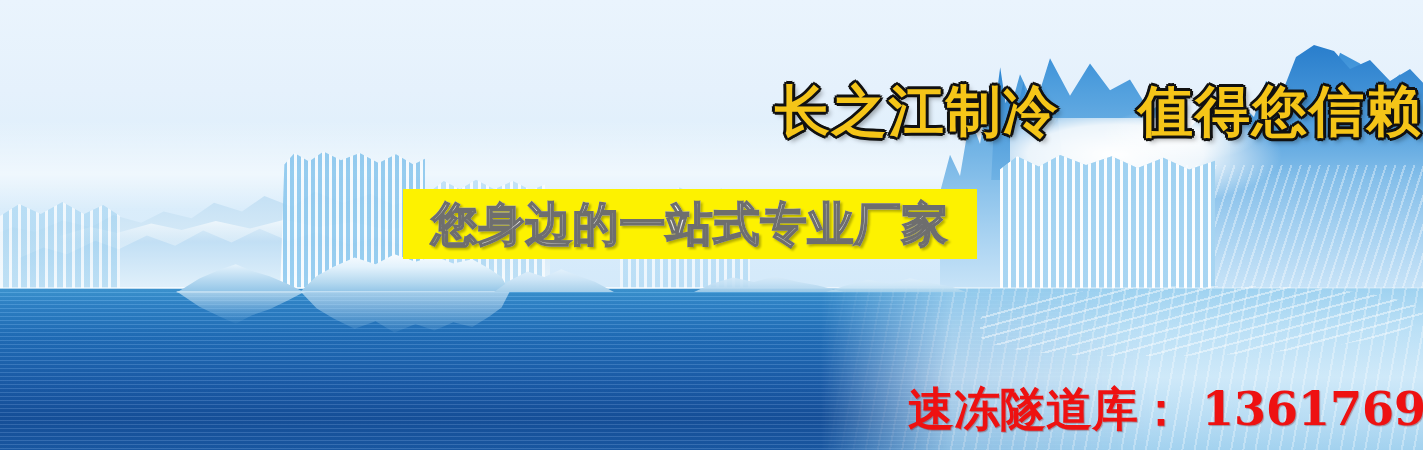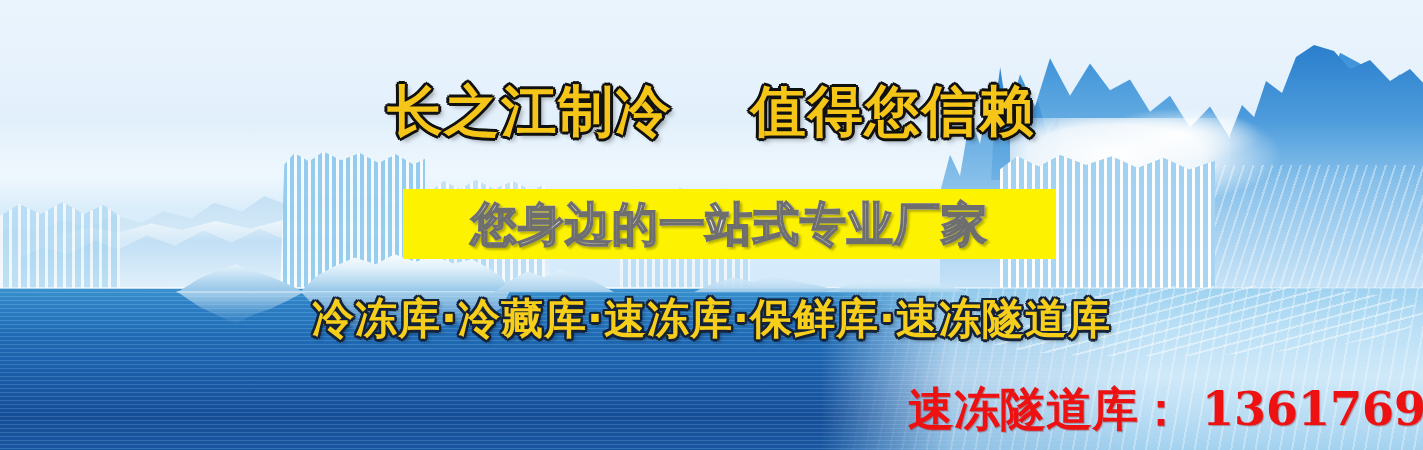--- a/index.html
+++ b/index.html
@@ -120,33 +120,33 @@
     background:linear-gradient(to bottom,#eef7fd,#c4e0f4 65%,#a6cfea);
     clip-path:polygon(0% 100%,12% 66%,26% 40%,40% 58%,54% 34%,68% 56%,82% 72%,100% 100%);
     opacity:.9;}
   .berg-e{position:absolute;left:826px;top:270px;width:140px;height:22px;
     background:linear-gradient(to bottom,#f4fafe,#cde6f7 70%,#aed5ec);
     clip-path:polygon(0% 100%,14% 70%,30% 44%,46% 62%,60% 38%,76% 60%,90% 76%,100% 100%);
     opacity:.85;}
 
   
   .headline{
-    position:absolute;left:0;top:84px;width:1423px;text-align:center;
+    position:absolute;left:0;top:84px;width:1423px;text-align:right;
     font-size:55px;font-weight:bold;letter-spacing:2px;line-height:1;
     color:#f5c518;
     text-shadow:
       -2px -2px 0 #111, 2px -2px 0 #111, -2px 2px 0 #111, 2px 2px 0 #111,
       -3px 0 0 #111, 3px 0 0 #111, 0 -3px 0 #111, 0 3px 0 #111,
       4px 4px 5px rgba(0,0,0,.35);
     white-space:nowrap;
   }
   .headline .gap{display:inline-block;width:36px;}
 
   .yellow-bar{
-    position:absolute;left:403px;top:189px;width:653px;height:70px;
+    position:absolute;left:403px;top:189px;width:574px;height:70px;
     background:#fdf200;display:flex;align-items:center;justify-content:center;
   }
   .yellow-bar-text{
     font-size:46px;font-weight:bold;letter-spacing:1px;line-height:1;
     background:linear-gradient(to bottom,#ffffff 0%,#fdfdfd 32%,#d9d9d9 62%,#b6b6b6 84%,#e8e8e8 100%);
     -webkit-background-clip:text;background-clip:text;color:transparent;
     -webkit-text-stroke:1.6px #6e6e6e;
     white-space:nowrap;filter:drop-shadow(2px 2px 1px rgba(0,0,0,.28));
   }
 
@@ -211,19 +211,18 @@
   <div class="headline">
     <span>长之江制冷</span>
     <span class="gap"></span>
     <span>值得您信赖</span>
   </div>
 
   <div class="yellow-bar">
     <span class="yellow-bar-text">您身边的一站式专业厂家</span>
   </div>
 
-  <div class="products">冷冻库·冷藏库·速冻库·保鲜库·速冻隧道库</div>
 
   <div class="contact">
     <span>速冻隧道库：</span><span class="phone">13617690019</span>
   </div>
 
 </div>
 
 </body></html>

